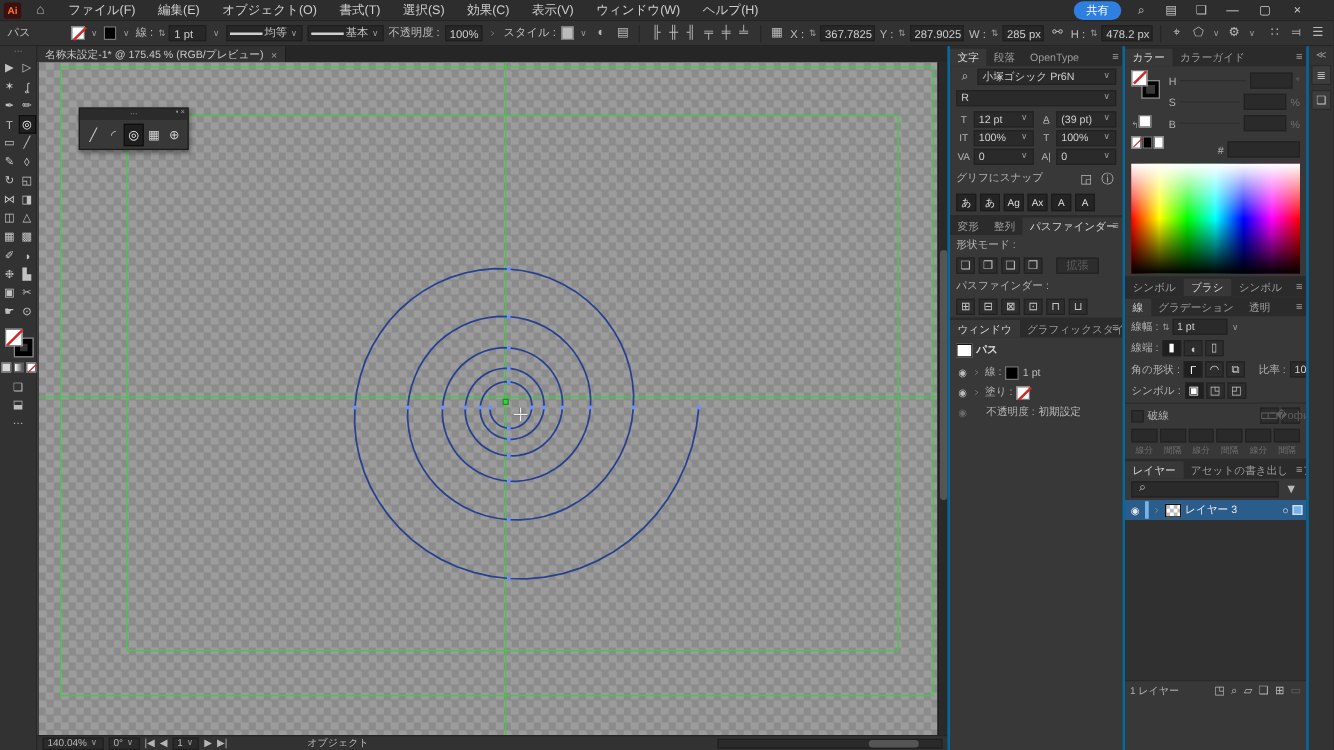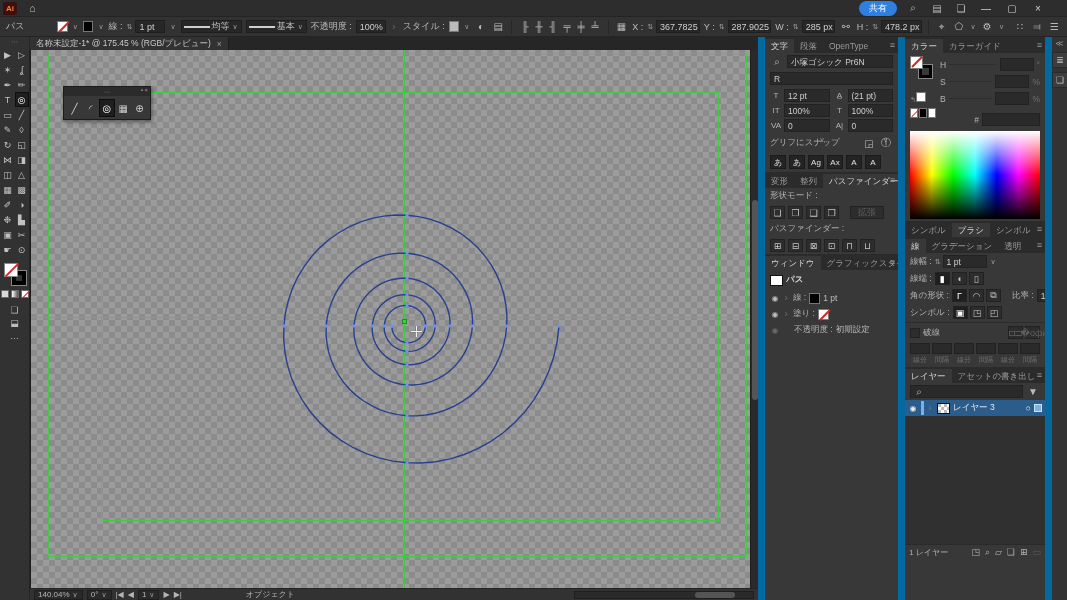--- a/index.html
+++ b/index.html
@@ -69,30 +69,30 @@
 
   #vscroll{position:absolute;left:750px;top:50px;width:8px;height:538px;background:#2a2a2a;border-left:1px solid #1f1f1f;}
   #vthumb{position:absolute;left:1px;top:150px;width:6px;height:200px;background:#555;border-radius:3px;}
 
   #statusbar{position:absolute;left:30px;top:588px;width:728px;height:12px;background:#323232;border-top:1px solid #242424;display:flex;align-items:center;gap:4px;font-size:8px;color:#b5b5b5;padding:0 4px;}
   .sb-box{background:#2a2a2a;border:1px solid #1f1f1f;padding:0 3px;height:10px;line-height:9px;display:inline-flex;align-items:center;gap:2px;}
   #hscroll{margin-left:auto;width:180px;height:8px;background:#2a2a2a;border:1px solid #1f1f1f;position:relative;}
   #hthumb{position:absolute;left:120px;top:0;width:40px;height:6px;background:#555;border-radius:3px;}
 
   
-  .pcol{position:absolute;top:37px;height:563px;background:#383838;border-left:7px solid #0369a1;}
+  .pcol{position:absolute;top:37px;height:563px;background:#383838;border-left:2px solid #0369a1;}
   #pcol1{left:758px;width:140px;}
   #pcol2{left:898px;width:147px;}
   #pcol3{left:1045px;width:22px;background:#333;}
   .tabs{height:16px;background:#2b2b2b;display:flex;align-items:flex-end;font-size:8.5px;color:#9b9b9b;position:relative;}
   .tabs .tab{padding:2px 6px;height:14px;line-height:11px;white-space:nowrap;}
   .tabs .tab.active{background:#383838;color:#d6d6d6;}
   .tabs .pmenu{position:absolute;right:3px;top:3px;color:#9b9b9b;font-size:9px;}
   .prow{display:flex;align-items:center;gap:3px;padding:2px 5px;font-size:8.5px;color:#bdbdbd;white-space:nowrap;}
-  .field{background:#2a2a2a;border:1px solid #222;height:13px;line-height:12px;padding:0 3px;color:#cfcfcf;display:inline-flex;align-items:flex-start;gap:2px;flex-direction:column;}
+  .field{background:#2a2a2a;border:1px solid #222;height:13px;line-height:12px;padding:0 3px;color:#cfcfcf;display:inline-flex;align-items:flex-end;gap:2px;}
   .field.dim{color:#777;}
   .ibtn{width:15px;height:13px;background:#2d2d2d;border:1px solid #222;color:#c5c5c5;font-size:9px;display:inline-flex;align-items:center;justify-content:center;}
   .ibtn.on{background:#1f1f1f;color:#fff;}
   .ibtn.dis{color:#5e5e5e;}
   .lbl{color:#b3b3b3;}
   .dimlbl{color:#6f6f6f;}
   .eye{font-size:8px;color:#bdbdbd;width:10px;text-align:center;}
   .tri{color:#9a9a9a;font-size:7px;}
   .sep{height:1px;background:#2c2c2c;margin:1px 0;}
 
@@ -123,20 +123,31 @@
   .dock-exp{text-align:center;color:#9a9a9a;font-size:8px;padding-top:2px;}
 </style>
 </head>
 <body>
 
 <div id="app">
 
   <div id="menubar">
     <div id="ai-logo">Ai</div>
     <span class="home-ic">⌂</span>
+    <div id="menu-items" style="display: flex;">
+        <span class="menu-item">ファイル(F)</span>
+        <span class="menu-item">編集(E)</span>
+        <span class="menu-item">オブジェクト(O)</span>
+        <span class="menu-item">書式(T)</span>
+        <span class="menu-item">選択(S)</span>
+        <span class="menu-item">効果(C)</span>
+        <span class="menu-item">表示(V)</span>
+        <span class="menu-item">ウィンドウ(W)</span>
+        <span class="menu-item">ヘルプ(H)</span>
+      </div>
     <div id="menubar-right">
       <span class="share-pill">共有</span>
       <span class="mb-ic">⌕</span>
       <span class="mb-ic">▤</span>
       <span class="mb-ic">❏</span>
       <span class="win-btn">—</span>
       <span class="win-btn">▢</span>
       <span class="win-btn">×</span>
     </div>
   </div>
@@ -368,21 +379,21 @@
       <div class="cg-item">
           <span class="cg-ic">T</span>
           <span class="field" style="flex:1">
             <span>12 pt</span>
             <span class="mini-chev" style="margin-left:auto">∨</span>
           </span>
         </div>
       <div class="cg-item">
           <span class="cg-ic">A̲</span>
           <span class="field" style="flex:1">
-            <span>(21 pt)</span>
+            <span>(39 pt)</span>
             <span class="mini-chev" style="margin-left:auto">∨</span>
           </span>
         </div>
       <div class="cg-item">
           <span class="cg-ic">IT</span>
           <span class="field" style="flex:1">
             <span>100%</span>
             <span class="mini-chev" style="margin-left:auto">∨</span>
           </span>
         </div>

